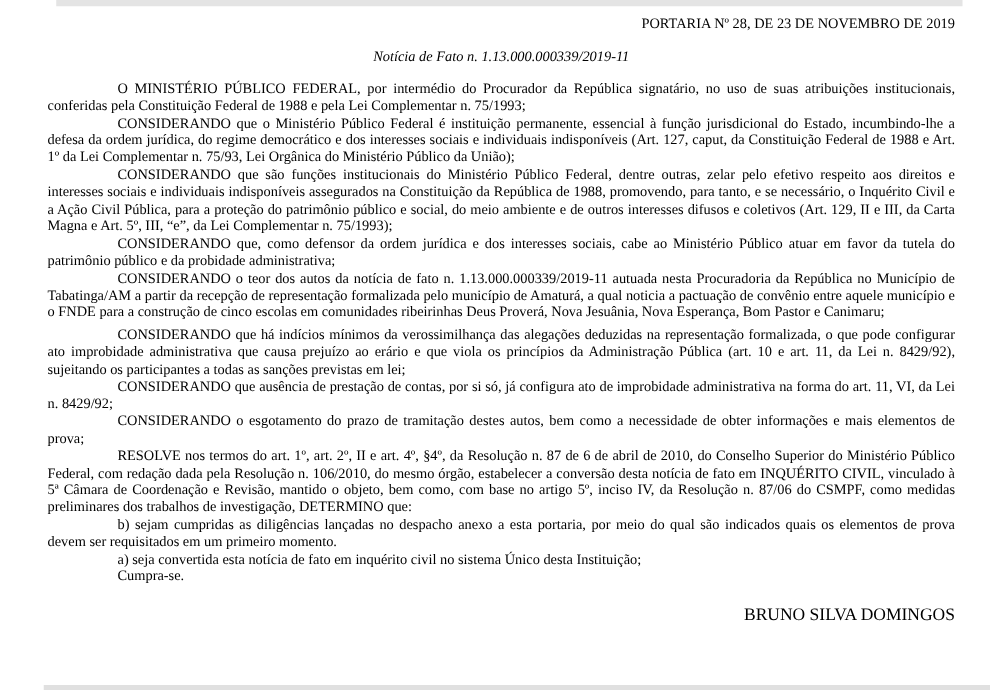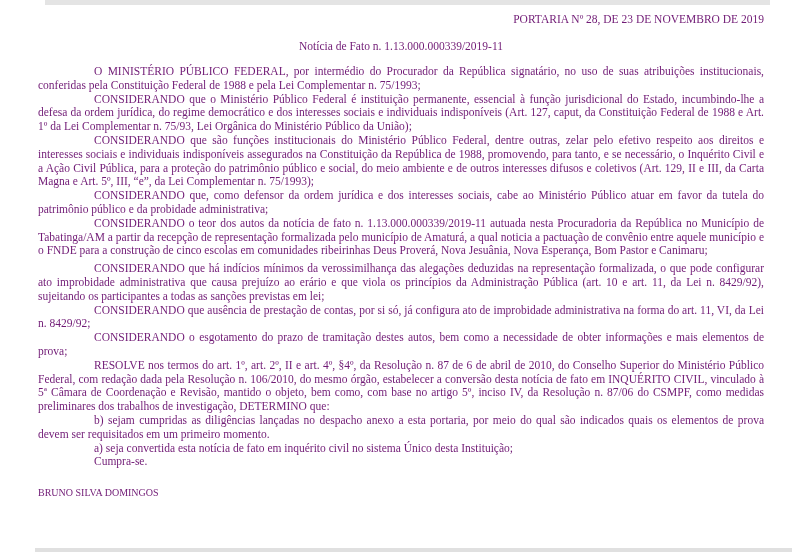--- a/index.html
+++ b/index.html
@@ -7,21 +7,21 @@
     padding: 0;
     background: #ffffff;
   }
   .page {
     position: relative;
     width: 792px;
     height: 556px;
     background: #ffffff;
     overflow: hidden;
     font-family: "Liberation Serif", "DejaVu Serif", serif;
-    color: #701a75;
+    color: #000000;
   }
   .strip-top {
     position: absolute;
     top: 0;
     left: 45px;
     width: 725px;
     height: 5px;
     background: #e4e4e4;
   }
   .strip-bottom {
@@ -42,38 +42,40 @@
     text-align: right;
     font-size: 11.5px;
     line-height: 14px;
     white-space: nowrap;
   }
   .doc-subtitle {
     text-align: center;
     font-size: 11.5px;
     line-height: 14px;
     margin-top: 13px;
+    font-style: italic;
   }
   .doc-body {
     margin-top: 12px;
     font-size: 11.5px;
     line-height: 13.8px;
     text-align: justify;
   }
   .doc-body p {
     margin: 0;
     padding: 0;
     text-indent: 56px;
   }
   .doc-body p.gap-after {
     margin-bottom: 4px;
   }
   .signature {
     margin-top: 17px;
-    font-size: 10px;
+    text-align: right;
+    font-size: 14px;
     line-height: 14px;
   }
 </style>
 </head>
 <body>
 
 <div class="page">
   <div class="strip-top"></div>
 
   <div class="content">

